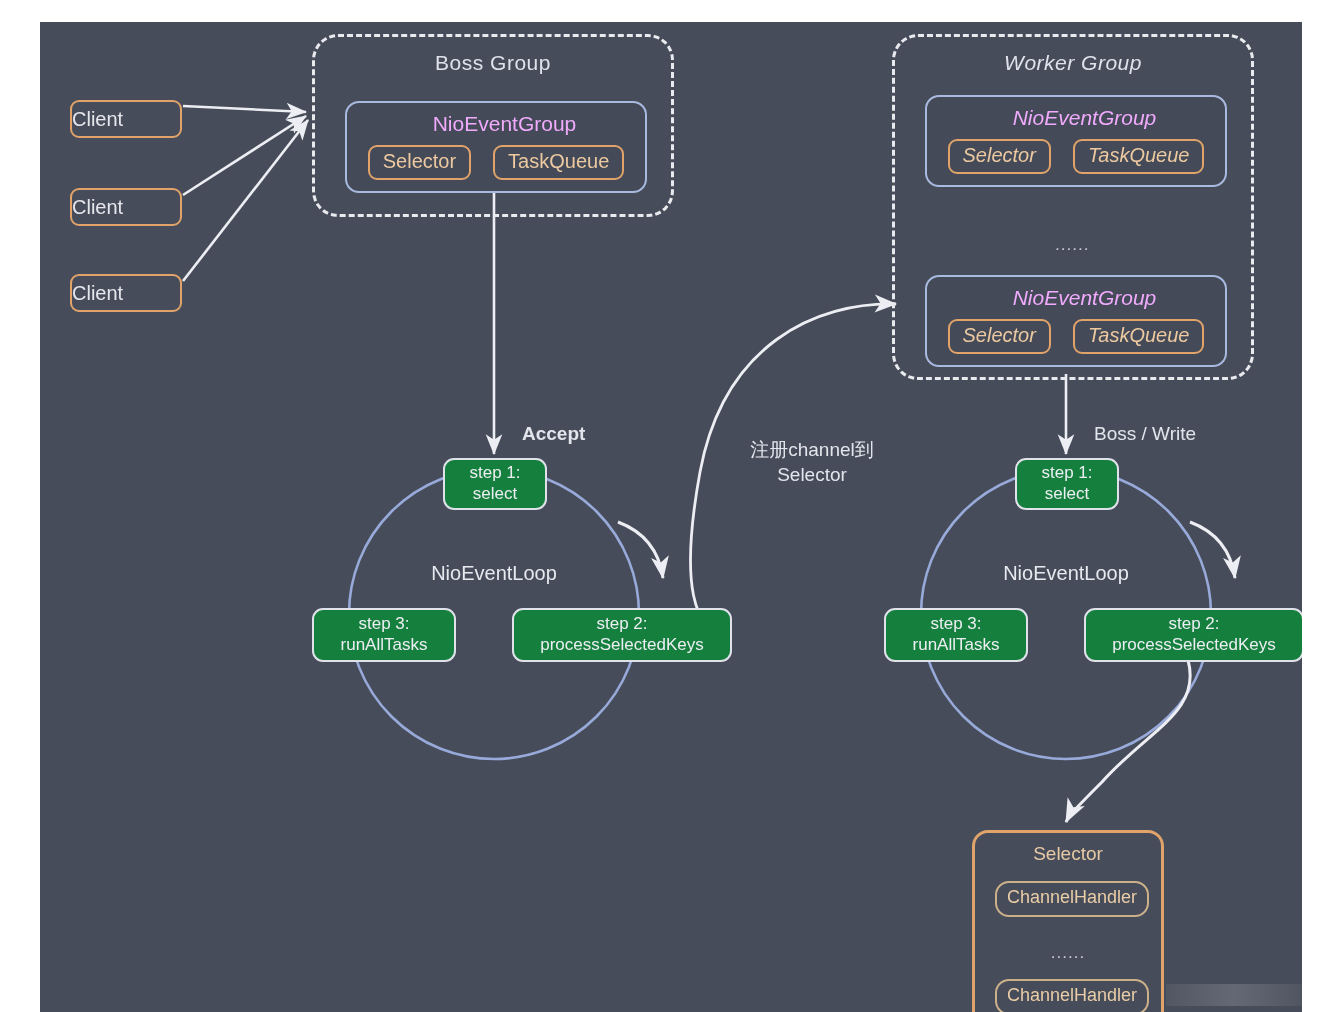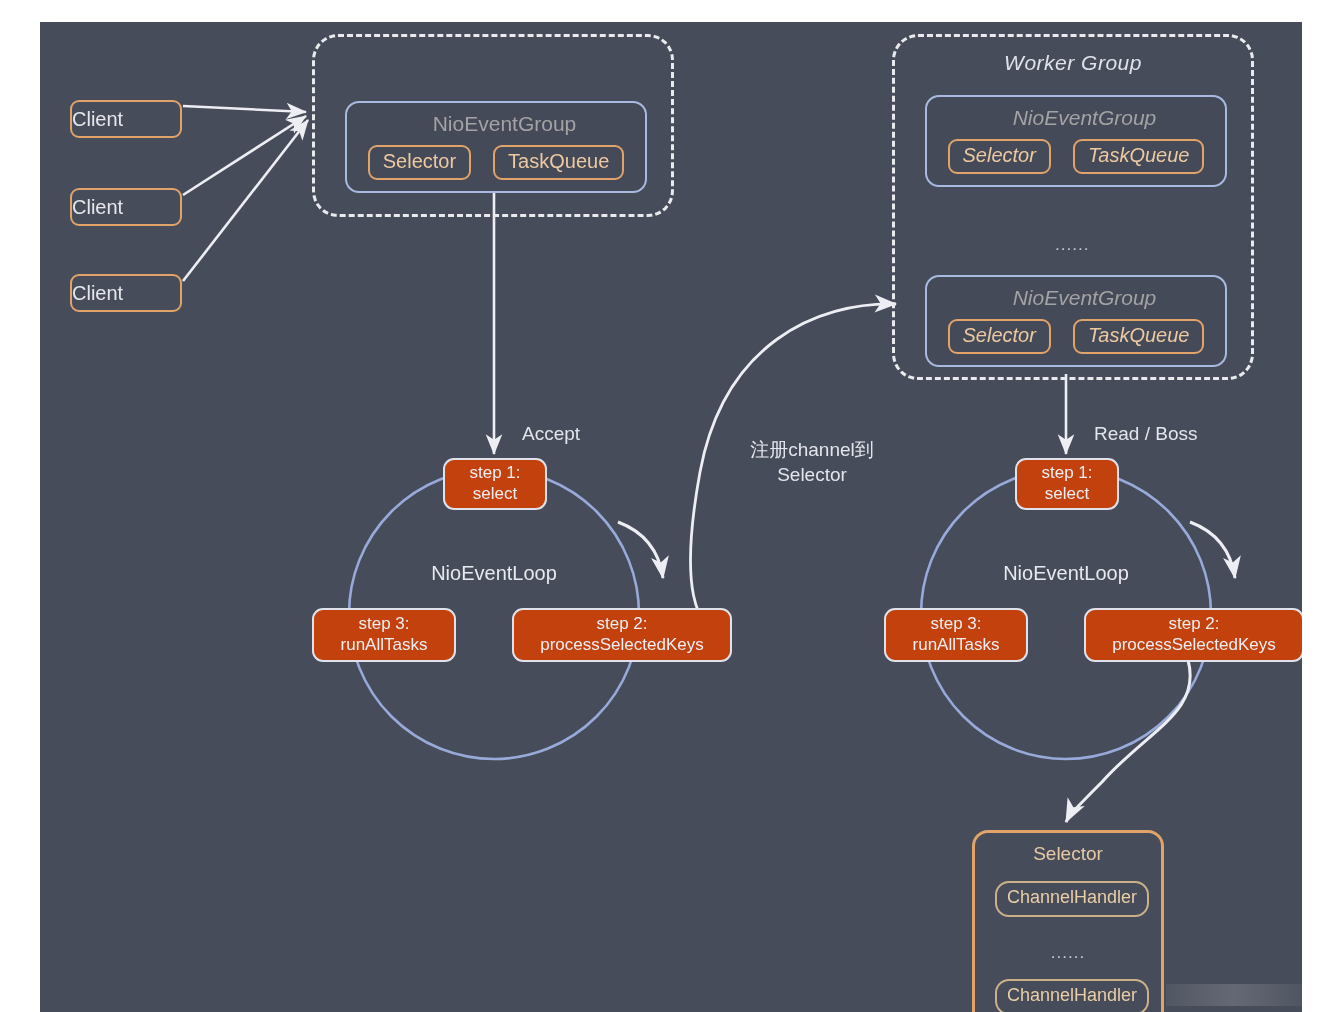--- a/index.html
+++ b/index.html
@@ -33,21 +33,21 @@
     letter-spacing:.5px;
   }
 
   .neg-box{
     border:2px solid #a8bae0;
     border-radius:14px;
     background:#454a58;
   }
   .neg-title{
     position:absolute;left:17px;right:0;top:9px;
-    text-align:center;color:#a3a3a3;font-size:21px;
+    text-align:center;color:#f0abfc;font-size:21px;
   }
   .neg-inner{
     position:absolute;left:0;right:0;bottom:11px;
     display:flex;justify-content:center;gap:22px;
   }
 
   .orange-pill{
     border:2px solid #e0a36a;
     border-radius:9px;
     color:#ecc9a0;
@@ -64,21 +64,21 @@
     color:#e6e7ec;
     font-size:20px;
     display:flex;align-items:center;justify-content:flex-start;
     background:transparent;
     margin-top:12px;
   }
 
   .step-box{
     border:2px solid #dfe2ea;
     border-radius:11px;
-    background:#c2410c;
+    background:#15803d;
     color:#eceef3;
     font-size:17px;
     line-height:1.22;
     display:flex;flex-direction:column;align-items:center;justify-content:center;
     text-align:center;
     padding:4px 10px;
     box-sizing:border-box;
   }
 
   .loop-label{
@@ -178,20 +178,21 @@
       <span>Client</span>
     </div>
     <div class="node client-box" style="left:30px;top:154px;width:112px;height:38px;">
       <span>Client</span>
     </div>
     <div class="node client-box" style="left:30px;top:240px;width:112px;height:38px;">
       <span>Client</span>
     </div>
 
     <div class="node dash-group" style="left:272px;top:12px;width:362px;height:183px;">
+      <div class="group-title">Boss Group</div>
       <div class="node neg-box" style="left:30px;top:64px;width:302px;height:92px;">
         <div class="neg-title">NioEventGroup</div>
         <div class="neg-inner">
           <span class="orange-pill">Selector</span>
           <span class="orange-pill">TaskQueue</span>
         </div>
       </div>
     </div>
 
     <div class="node dash-group" style="left:852px;top:12px;width:362px;height:346px;font-style:italic;">
@@ -209,21 +210,21 @@
 
       <div class="node neg-box" style="left:30px;top:238px;width:302px;height:92px;">
         <div class="neg-title">NioEventGroup</div>
         <div class="neg-inner">
           <span class="orange-pill">Selector</span>
           <span class="orange-pill">TaskQueue</span>
         </div>
       </div>
     </div>
 
-    <div class="flow-label" style="left:482px;top:400px;">Accept</div>
+    <div class="flow-label" style="left:482px;top:400px;font-weight:bold;">Accept</div>
 
     <div class="node step-box" style="left:403px;top:436px;width:104px;height:52px;">
       <span>step 1:</span>
       <span>select</span>
     </div>
 
     <div class="loop-label" style="left:354px;top:540px;width:200px;">NioEventLoop</div>
 
     <div class="node step-box" style="left:472px;top:586px;width:220px;height:54px;">
       <span>step 2:</span>
@@ -233,21 +234,21 @@
     <div class="node step-box" style="left:272px;top:586px;width:144px;height:54px;">
       <span>step 3:</span>
       <span>runAllTasks</span>
     </div>
 
     <div class="flow-label" style="left:672px;top:416px;width:200px;">
       <div>注册channel到</div>
       <div>Selector</div>
     </div>
 
-    <div class="flow-label" style="left:1054px;top:400px;">Read / Boss</div>
+    <div class="flow-label" style="left:1054px;top:400px;">Boss / Write</div>
 
     <div class="node step-box" style="left:975px;top:436px;width:104px;height:52px;">
       <span>step 1:</span>
       <span>select</span>
     </div>
 
     <div class="loop-label" style="left:926px;top:540px;width:200px;">NioEventLoop</div>
 
     <div class="node step-box" style="left:1044px;top:586px;width:220px;height:54px;">
       <span>step 2:</span>

